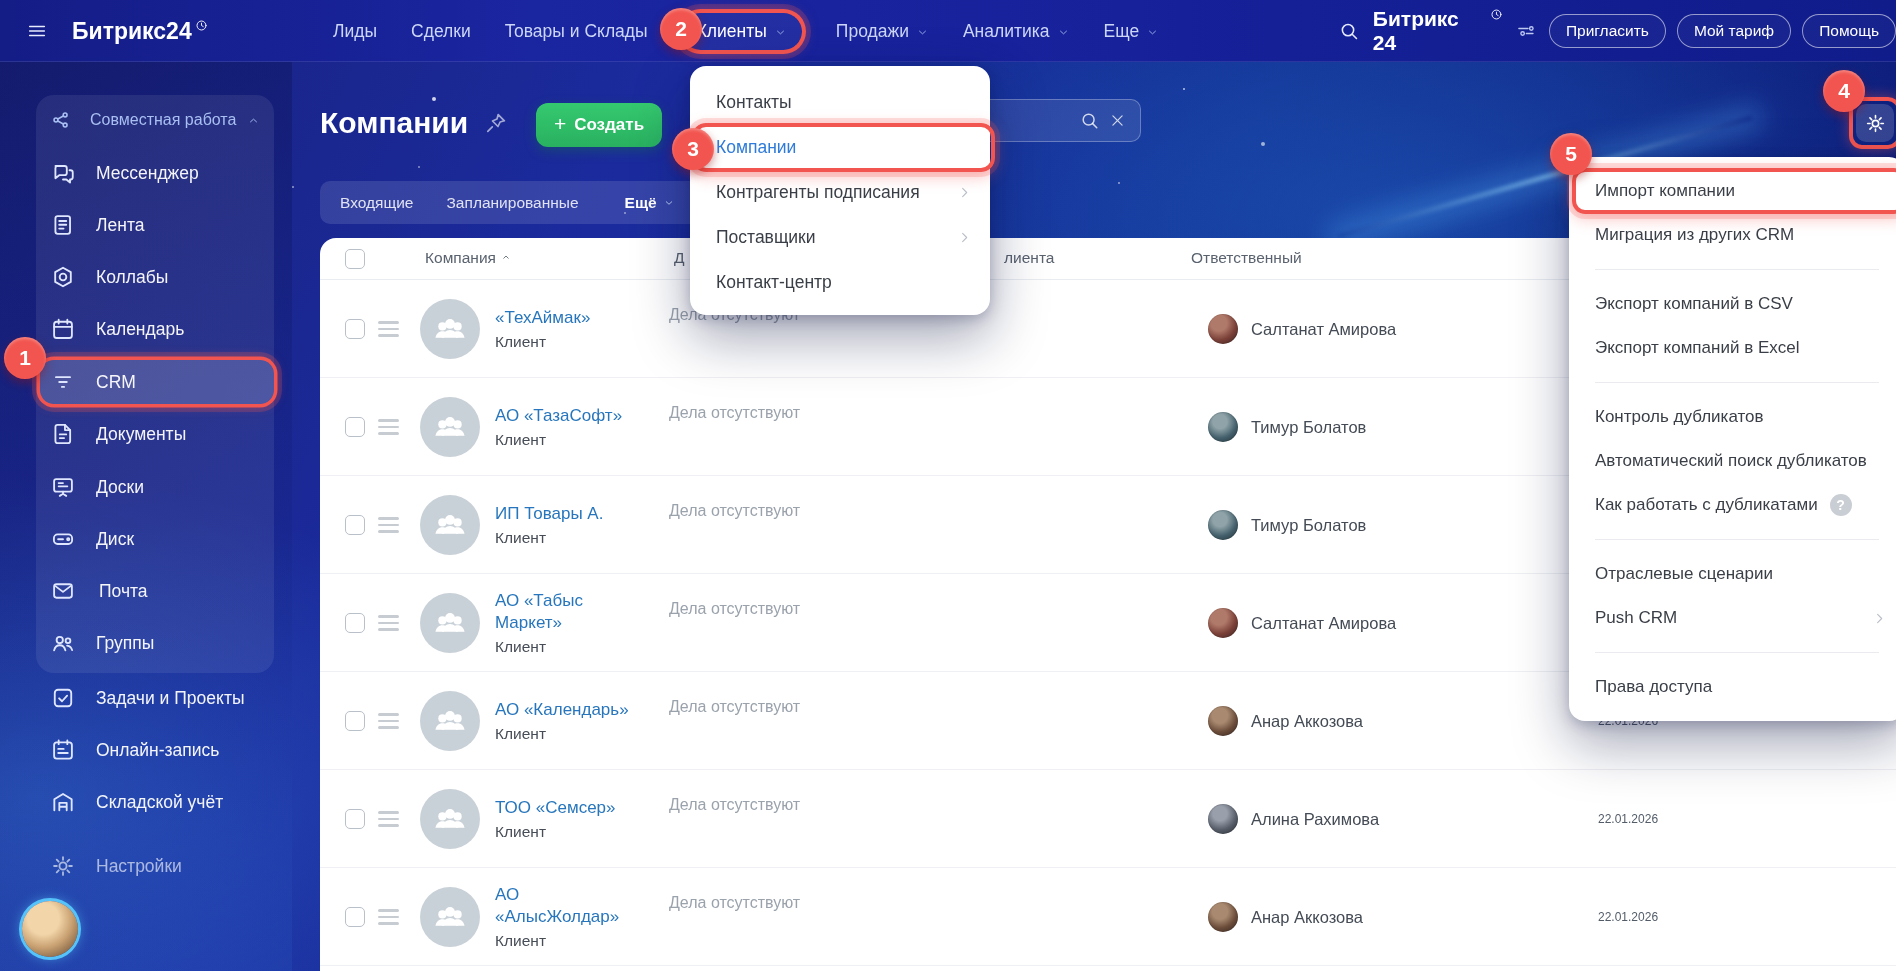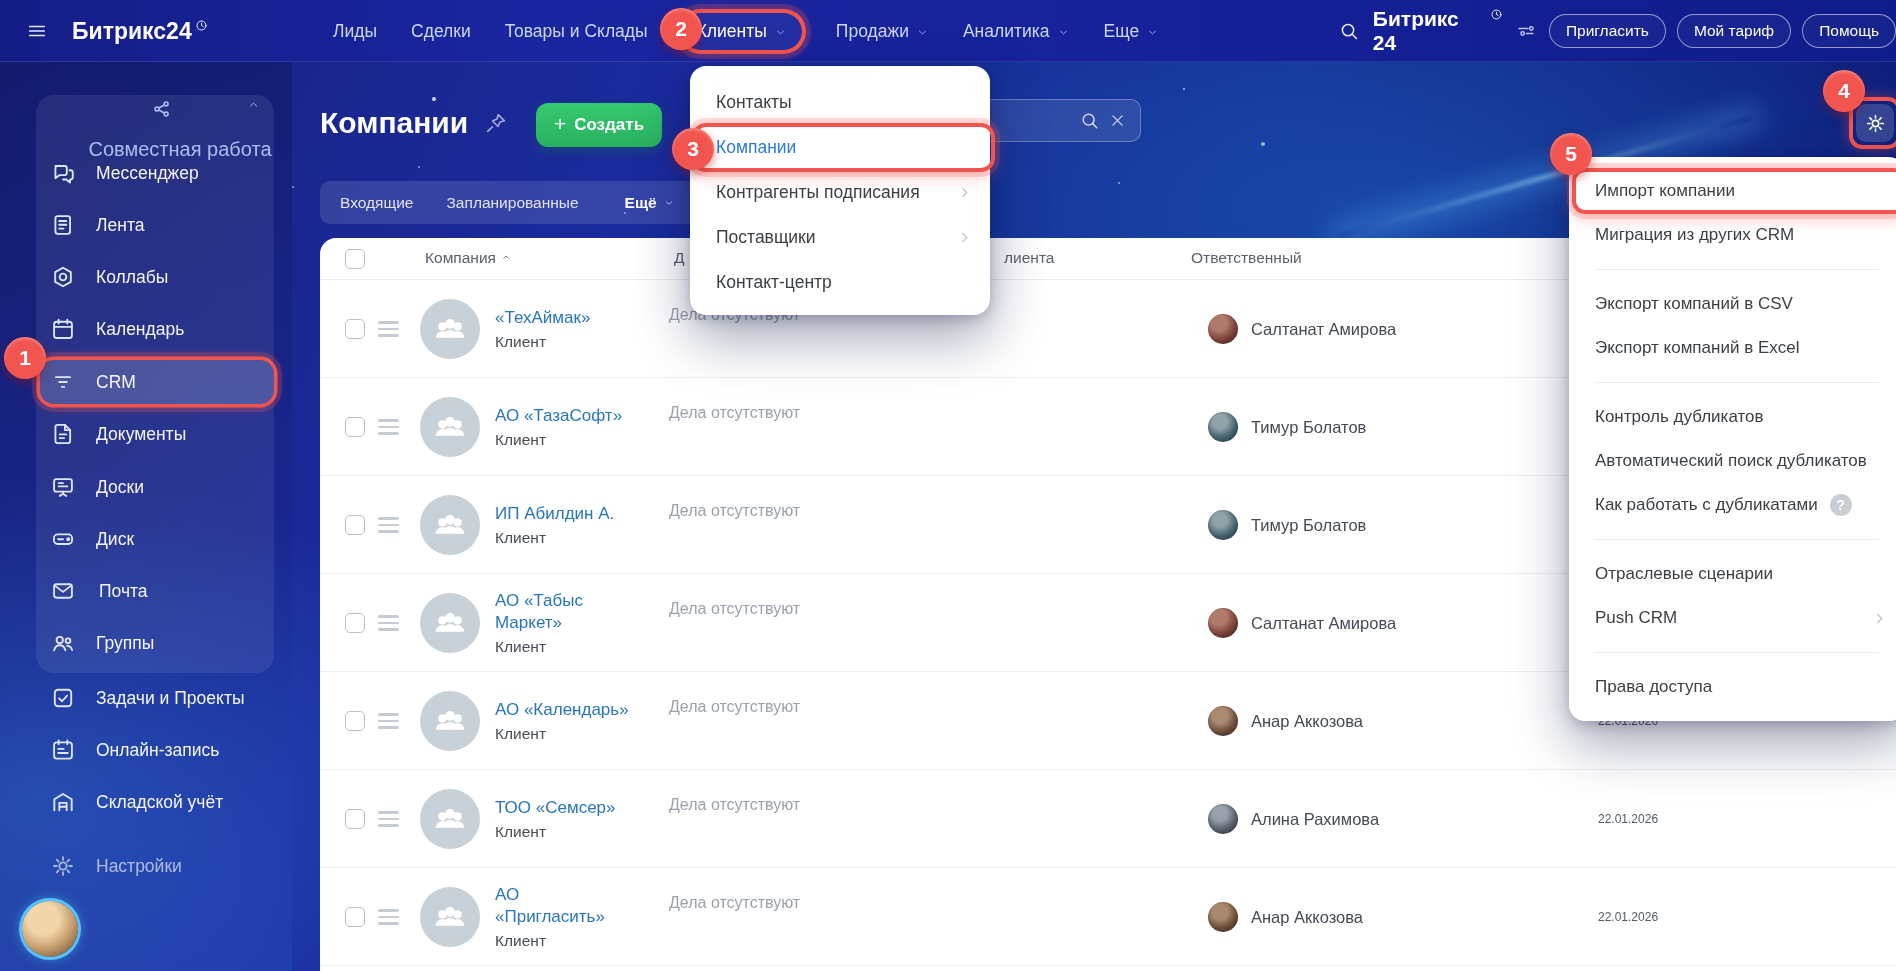--- a/index.html
+++ b/index.html
@@ -44,21 +44,21 @@
   .sliders { width:20px; height:20px; color:#bcC8f0; cursor:pointer; }
   .pill { border:1px solid rgba(255,255,255,.55); border-radius:19px; padding:7px 16px;
     color:#fff; font-size:15.5px; cursor:pointer; white-space:nowrap; background:rgba(255,255,255,.03); }
 
   
   .side-shade { position:absolute; left:0; top:62px; width:292px; height:909px;
     background:linear-gradient(180deg, rgba(8,12,70,.30), rgba(20,40,140,.08) 70%, rgba(60,150,240,.10)); }
   .side-panel { position:absolute; left:36px; top:95px; width:238px; height:578px;
     background:rgba(255,255,255,.08); border-radius:18px; }
   .side-group { position:absolute; left:40px; top:98px; width:234px; height:44px;
-    display:flex; align-items:center; gap:18px; padding-left:46px; color:#a9bff2; font-size:20px; cursor:pointer;flex-direction:column; }
+    display:flex; align-items:center; gap:18px; padding-left:46px; color:#a9bff2; font-size:16px; cursor:pointer; }
   .side-group .icon { width:22px; height:22px; margin-left:-36px; }
   .side-group .chev { position:absolute; right:14px; width:13px; height:13px; color:#a9bff2; }
   .side-item { position:absolute; left:40px; width:234px; height:44px; display:flex; align-items:center;
     gap:20px; padding-left:46px; border-radius:14px; color:rgba(255,255,255,.95); font-size:17.5px; cursor:pointer; }
   .side-item .icon { width:26px; height:26px; margin-left:-36px; color:#dfe6ff; }
   .side-item.active { background:rgba(255,255,255,.17);
     box-shadow:0 0 0 3.5px #f2554f, 0 0 0 8px rgba(242,85,79,.22), 0 0 14px rgba(242,85,79,.45); }
   .side-item.dim { color:rgba(255,255,255,.62); }
   .side-item.dim .icon { color:rgba(255,255,255,.62); }
   .user-avatar { position:absolute; left:22px; top:901px; width:56px; height:56px; border-radius:50%;
@@ -537,21 +537,21 @@
                 <circle cx="7.2" cy="10.4" r="2.6"></circle>
                 <path d="M2.8 17.6c.5-2.7 2.2-4.2 4.4-4.2 1 0 1.8.3 2.5.8a6.9 6.9 0 00-1.6 3.4z"></path>
                 <circle cx="16.8" cy="10.4" r="2.6"></circle>
                 <path d="M21.2 17.6c-.5-2.7-2.2-4.2-4.4-4.2-1 0-1.8.3-2.5.8a6.9 6.9 0 011.6 3.4z"></path>
                 <circle cx="12" cy="8.8" r="3.1"></circle>
                 <path d="M6.8 17.6c.6-3.1 2.7-4.9 5.2-4.9s4.6 1.8 5.2 4.9z"></path>
               </svg>
             </span>
           </span>
           <div class="cname">
-            <a>ИП Абилдин А.</a>
+            <a>ИП Товары А.</a>
             <span class="ctype">Клиент</span>
           </div>
           <div class="activity">Дела отсутствуют</div>
           <div class="resp">
             <span class="pavatar av-timur"></span>
             <span class="rname">Тимур Болатов</span>
           </div>
           <div class="rdate"></div>
         </div>
         <div class="trow">
@@ -657,21 +657,21 @@
                 <circle cx="7.2" cy="10.4" r="2.6"></circle>
                 <path d="M2.8 17.6c.5-2.7 2.2-4.2 4.4-4.2 1 0 1.8.3 2.5.8a6.9 6.9 0 00-1.6 3.4z"></path>
                 <circle cx="16.8" cy="10.4" r="2.6"></circle>
                 <path d="M21.2 17.6c-.5-2.7-2.2-4.2-4.4-4.2-1 0-1.8.3-2.5.8a6.9 6.9 0 011.6 3.4z"></path>
                 <circle cx="12" cy="8.8" r="3.1"></circle>
                 <path d="M6.8 17.6c.6-3.1 2.7-4.9 5.2-4.9s4.6 1.8 5.2 4.9z"></path>
               </svg>
             </span>
           </span>
           <div class="cname">
-            <a>АО «Пригласить»</a>
+            <a>АО «АлысЖолдар»</a>
             <span class="ctype">Клиент</span>
           </div>
           <div class="activity">Дела отсутствуют</div>
           <div class="resp">
             <span class="pavatar av-anar"></span>
             <span class="rname">Анар Аккозова</span>
           </div>
           <div class="rdate">22.01.2026</div>
         </div>
       </div>

